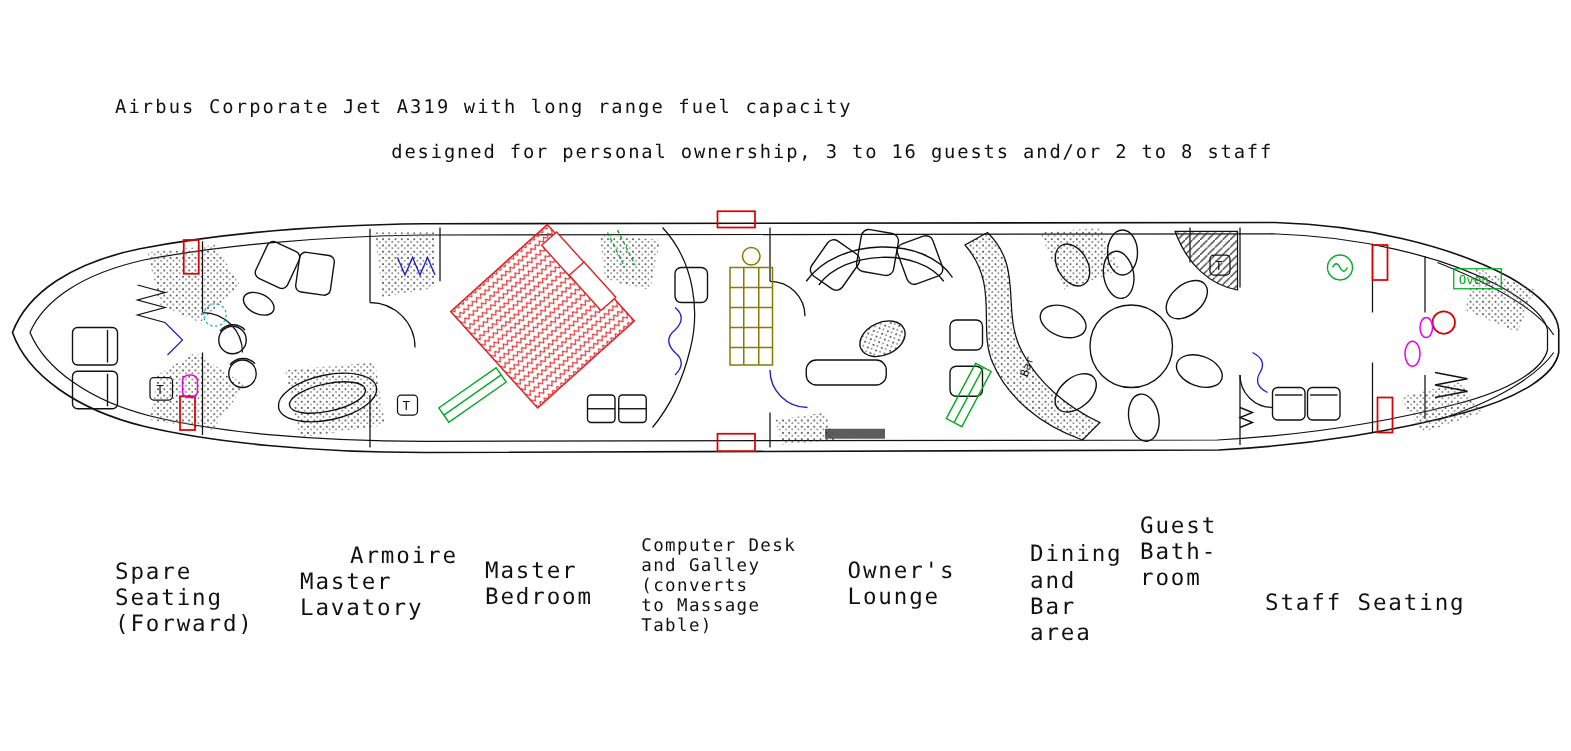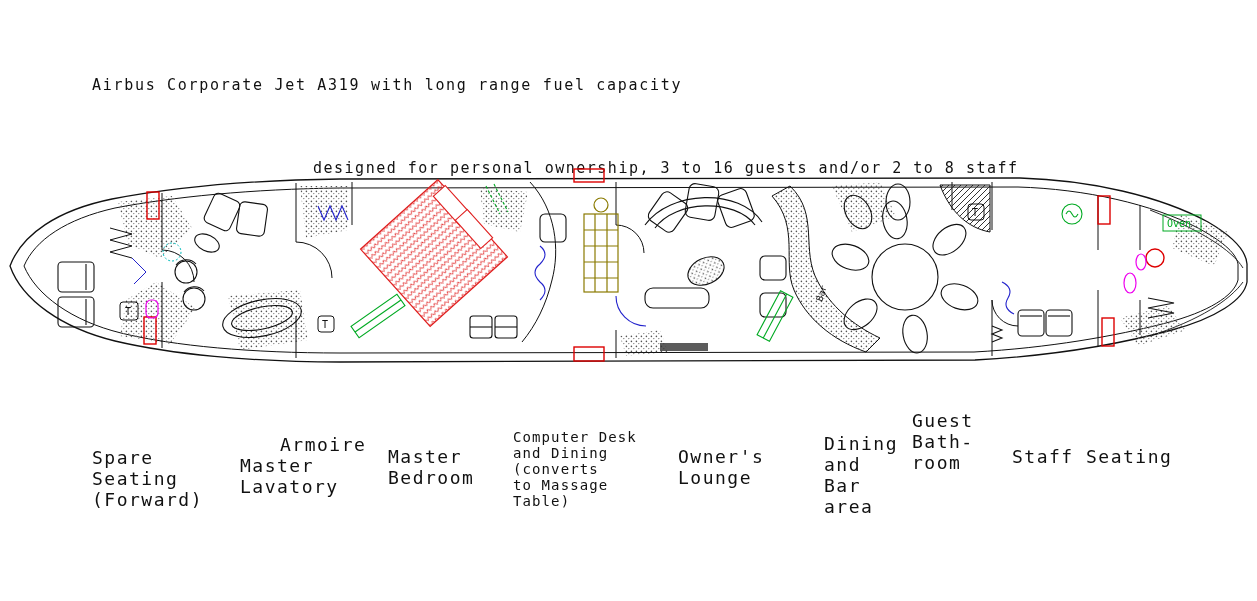--- a/index.html
+++ b/index.html
@@ -1,32 +1,32 @@
 <!DOCTYPE html>
 <html><head>
 <meta charset="utf-8">
 <style>
   html,body{margin:0;padding:0;background:#ffffff;}
   body{width:1257px;height:601px;position:relative;overflow:hidden;
        font-family:"DejaVu Sans Mono","Liberation Mono",monospace;color:#111;}
   .abs{position:absolute;}
   #diagram-title{left:92px;top:76px;font-size:15px;letter-spacing:1.7px;white-space:nowrap;}
-  #diagram-subtitle{left:313px;top:112px;font-size:15px;letter-spacing:1.5px;white-space:nowrap;margin-top:47px;}
+  #diagram-subtitle{left:313px;top:112px;font-size:15px;letter-spacing:1.5px;white-space:nowrap;}
   .area-label{font-size:18px;letter-spacing:1.5px;line-height:21px;white-space:nowrap;}
   .area-label span{display:block;}
   .area-label .indent-1{margin-left:40px;}
   .area-label.small{font-size:14px;letter-spacing:1.1px;line-height:16px;}
   #label-spare{left:92px;top:447px;}
   #label-armoire{left:240px;top:434px;}
   #label-bedroom{left:388px;top:446px;}
   #label-desk{left:513px;top:429px;}
   #label-lounge{left:678px;top:446px;}
   #label-dining{left:824px;top:433px;}
   #label-guestbath{left:912px;top:410px;}
-  #label-staff{left:1012px;top:446px;text-align:center;}
+  #label-staff{left:1012px;top:472px;text-align:center;}
   svg text{font-family:"DejaVu Sans Mono","Liberation Mono",monospace;}
 </style>
 </head>
 <body>
 
 <div id="diagram-title" class="abs">Airbus Corporate Jet A319 with long range fuel capacity</div>
 <div id="diagram-subtitle" class="abs">designed for personal ownership, 3 to 16 guests and/or 2 to 8 staff</div>
 
 <svg class="abs" style="left:0;top:0" width="1257" height="601" viewBox="0 0 1257 601">
   <defs>
@@ -273,21 +273,21 @@
   <span>Lavatory</span>
 </div>
 
 <div id="label-bedroom" class="abs area-label">
   <span>Master</span>
   <span>Bedroom</span>
 </div>
 
 <div id="label-desk" class="abs area-label small">
   <span>Computer Desk</span>
-  <span>and Dining</span>
+  <span>and Galley</span>
   <span>(converts</span>
   <span>to Massage</span>
   <span>Table)</span>
 </div>
 
 <div id="label-lounge" class="abs area-label">
   <span>Owner's</span>
   <span>Lounge</span>
 </div>
 

